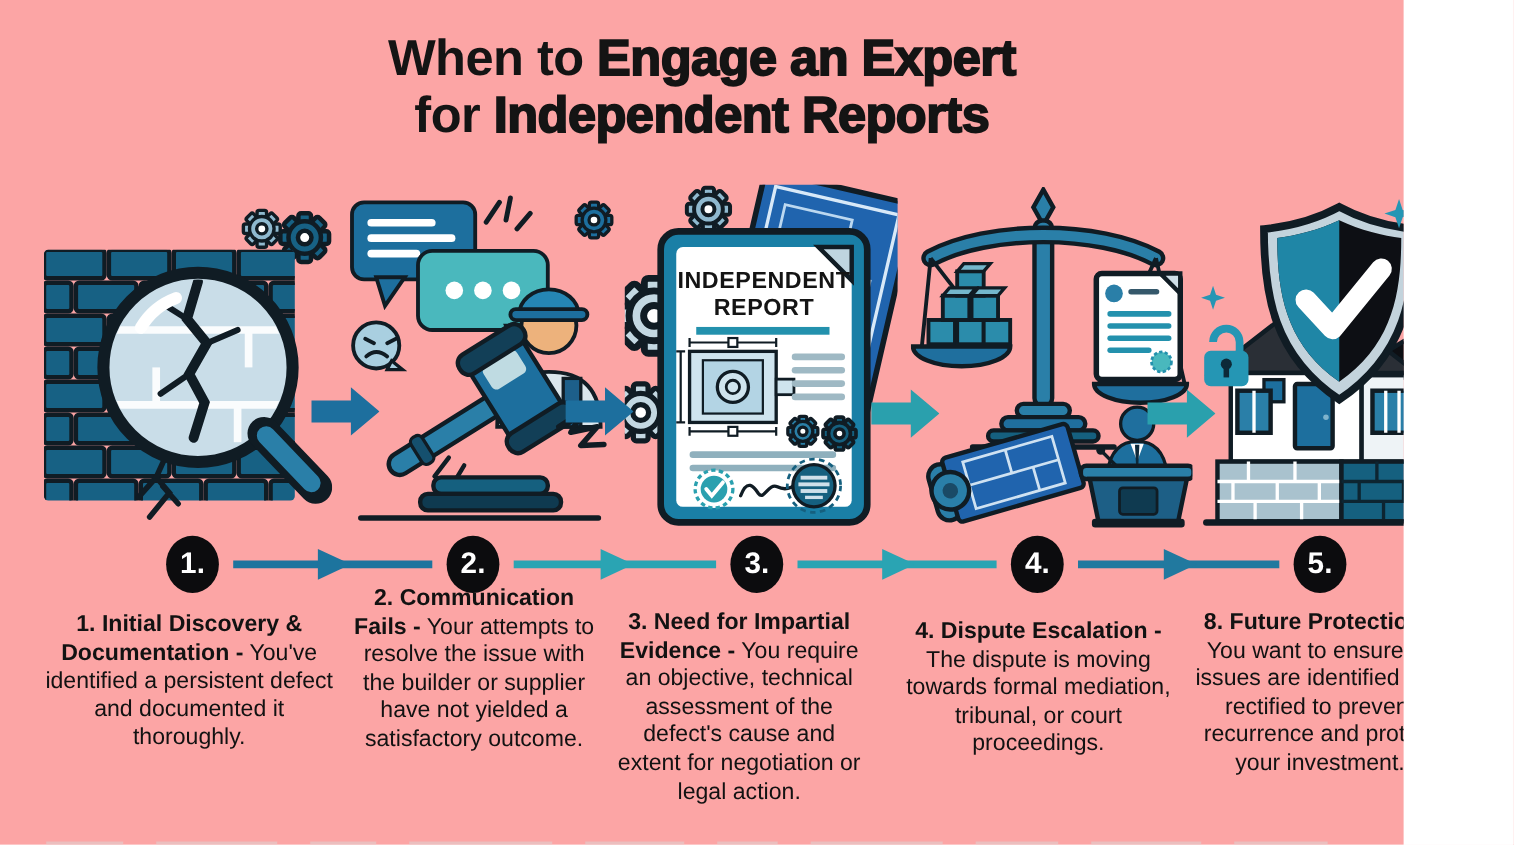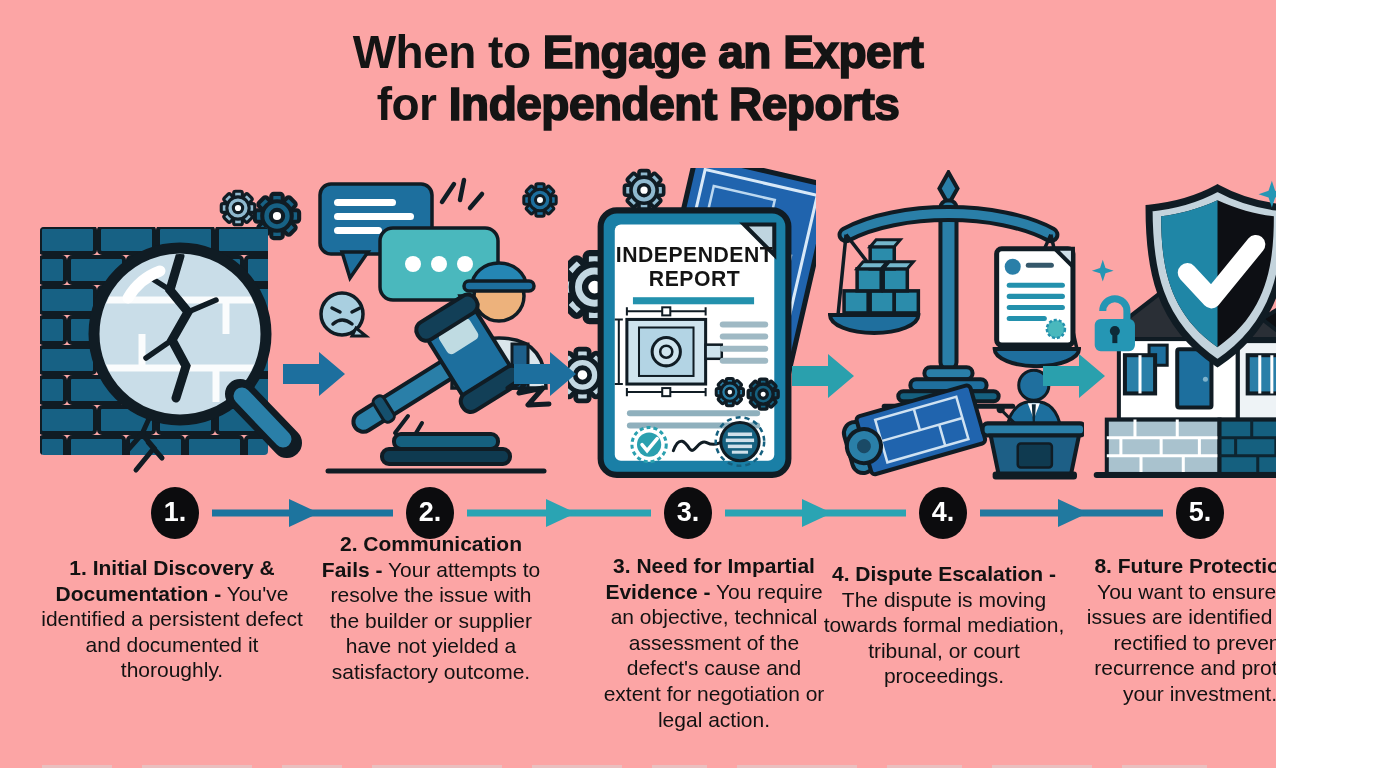--- a/index.html
+++ b/index.html
@@ -461,21 +461,21 @@
   </svg>
 
   <div class="step-text" style="left:38px;top:552px;width:268px">
     <p><strong>1. Initial Discovery &amp; Documentation -</strong>
        <span>You've identified a persistent defect and documented it thoroughly.</span></p>
   </div>
   <div class="step-text" style="left:312px;top:528px;width:238px">
     <p><strong>2. Communication Fails -</strong>
        <span>Your attempts to resolve the issue with the builder or supplier have not yielded a satisfactory outcome.</span></p>
   </div>
-  <div class="step-text" style="left:594px;top:550px;width:240px">
+  <div class="step-text" style="left:552px;top:550px;width:240px">
     <p><strong>3. Need for Impartial Evidence -</strong>
        <span>You require an objective, technical assessment of the defect's cause and extent for negotiation or legal action.</span></p>
   </div>
   <div class="step-text" style="left:820px;top:558px;width:248px">
     <p><strong>4. Dispute Escalation -</strong>
        <span>The dispute is moving towards formal mediation, tribunal, or court proceedings.</span></p>
   </div>
   <div class="step-text" style="left:1072px;top:550px;width:256px">
     <p><strong>8. Future Protection -</strong>
        <span>You want to ensure all issues are identified and rectified to prevent recurrence and protect your investment.</span></p>

